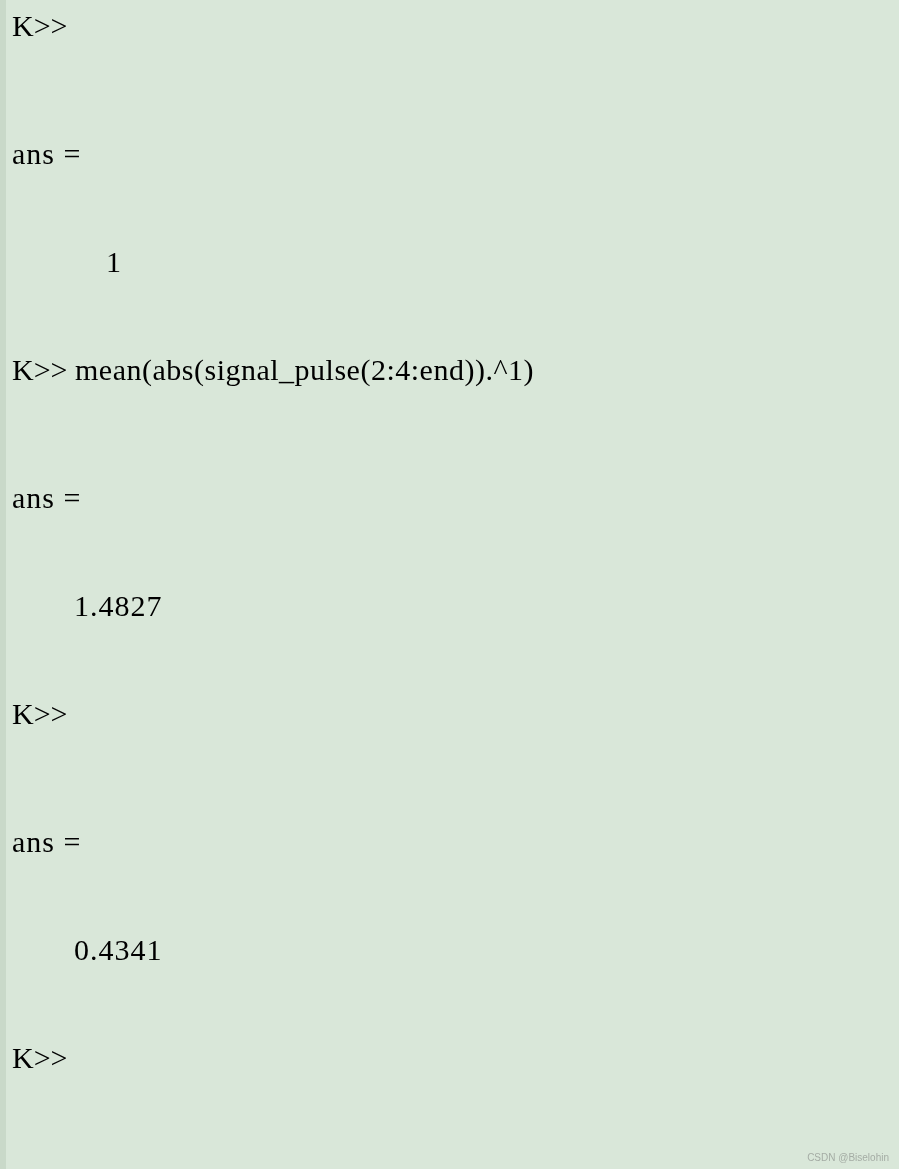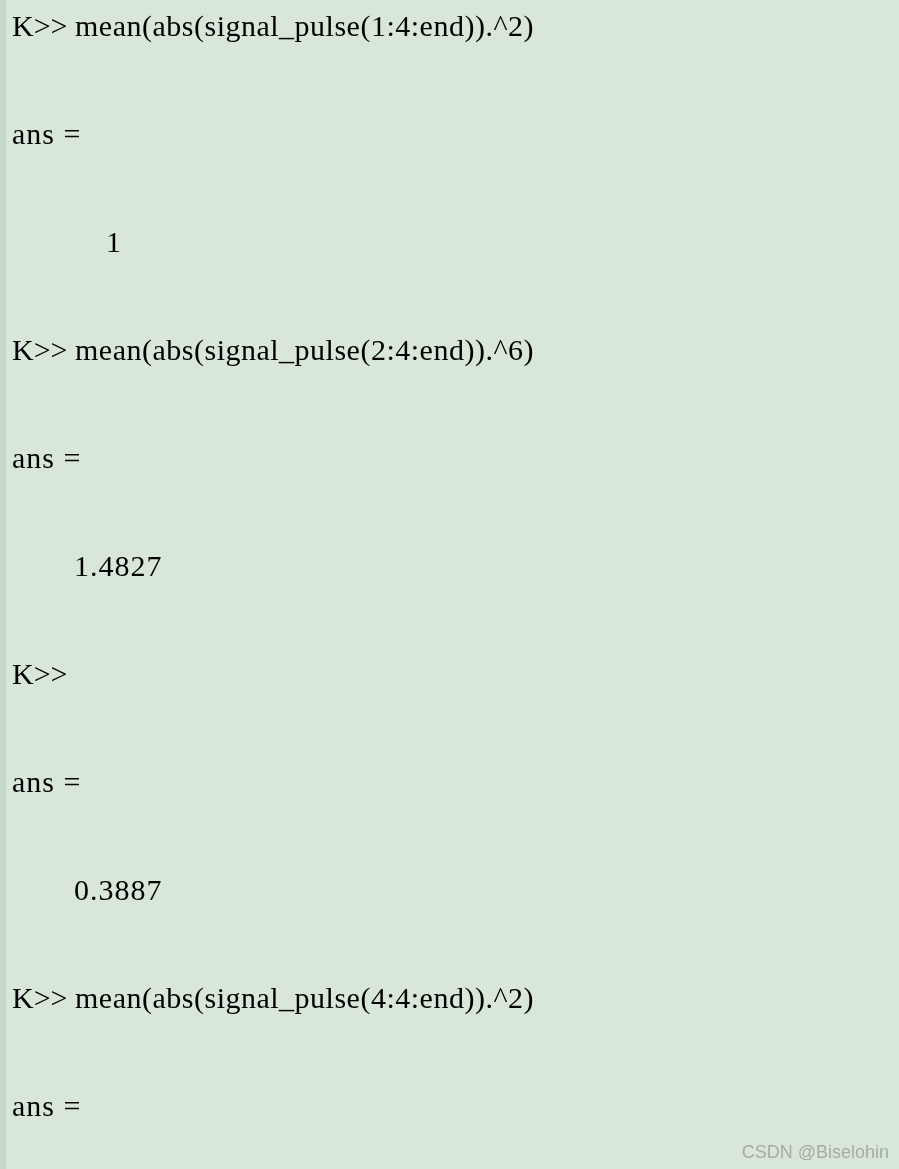--- a/index.html
+++ b/index.html
@@ -40,83 +40,84 @@
     height: 36px;
   }
   .prompt {
     letter-spacing: 0;
   }
   .cmd {
     letter-spacing: 0.5px;
   }
   .ans {
     letter-spacing: 1px;
+    margin-top: 20px;
   }
   .val {
     padding-left: 62px;
     letter-spacing: 1px;
   }
   .val1 {
     padding-left: 94px;
   }
   .watermark {
     position: absolute;
     right: 10px;
     bottom: 6px;
     font-family: Arial, sans-serif;
-    font-size: 18px;
+    font-size: 10px;
     color: rgba(100,100,100,0.45);
     letter-spacing: 0;
   }
 </style>
 </head>
 <body>
 
 <div class="sidebar"></div>
 
 <div class="content">
 
   <div class="line">
-    <span class="prompt">K&gt;&gt; </span><span class="cmd">mean(abs(signal_pulse(1:4:end)).^2)</span>
+    <span class="prompt">K&gt;&gt; </span>
   </div>
   <div class="blank"></div>
   <div class="blank"></div>
   <div class="line ans">ans =</div>
   <div class="blank"></div>
   <div class="blank"></div>
   <div class="line val val1">1</div>
   <div class="blank"></div>
   <div class="blank"></div>
 
   <div class="line">
-    <span class="prompt">K&gt;&gt; </span><span class="cmd">mean(abs(signal_pulse(2:4:end)).^6)</span>
+    <span class="prompt">K&gt;&gt; </span><span class="cmd">mean(abs(signal_pulse(2:4:end)).^1)</span>
   </div>
   <div class="blank"></div>
   <div class="blank"></div>
   <div class="line ans">ans =</div>
   <div class="blank"></div>
   <div class="blank"></div>
   <div class="line val">1.4827</div>
   <div class="blank"></div>
   <div class="blank"></div>
 
   <div class="line">
     <span class="prompt">K&gt;&gt; </span>
   </div>
   <div class="blank"></div>
   <div class="blank"></div>
   <div class="line ans">ans =</div>
   <div class="blank"></div>
   <div class="blank"></div>
-  <div class="line val">0.3887</div>
+  <div class="line val">0.4341</div>
   <div class="blank"></div>
   <div class="blank"></div>
 
   <div class="line">
-    <span class="prompt">K&gt;&gt; </span><span class="cmd">mean(abs(signal_pulse(4:4:end)).^2)</span>
+    <span class="prompt">K&gt;&gt; </span>
   </div>
   <div class="blank"></div>
   <div class="blank"></div>
   <div class="line ans">ans =</div>
   <div class="blank"></div>
   <div class="blank"></div>
 
 </div>
 
 <div class="watermark">CSDN @Biselohin</div>

